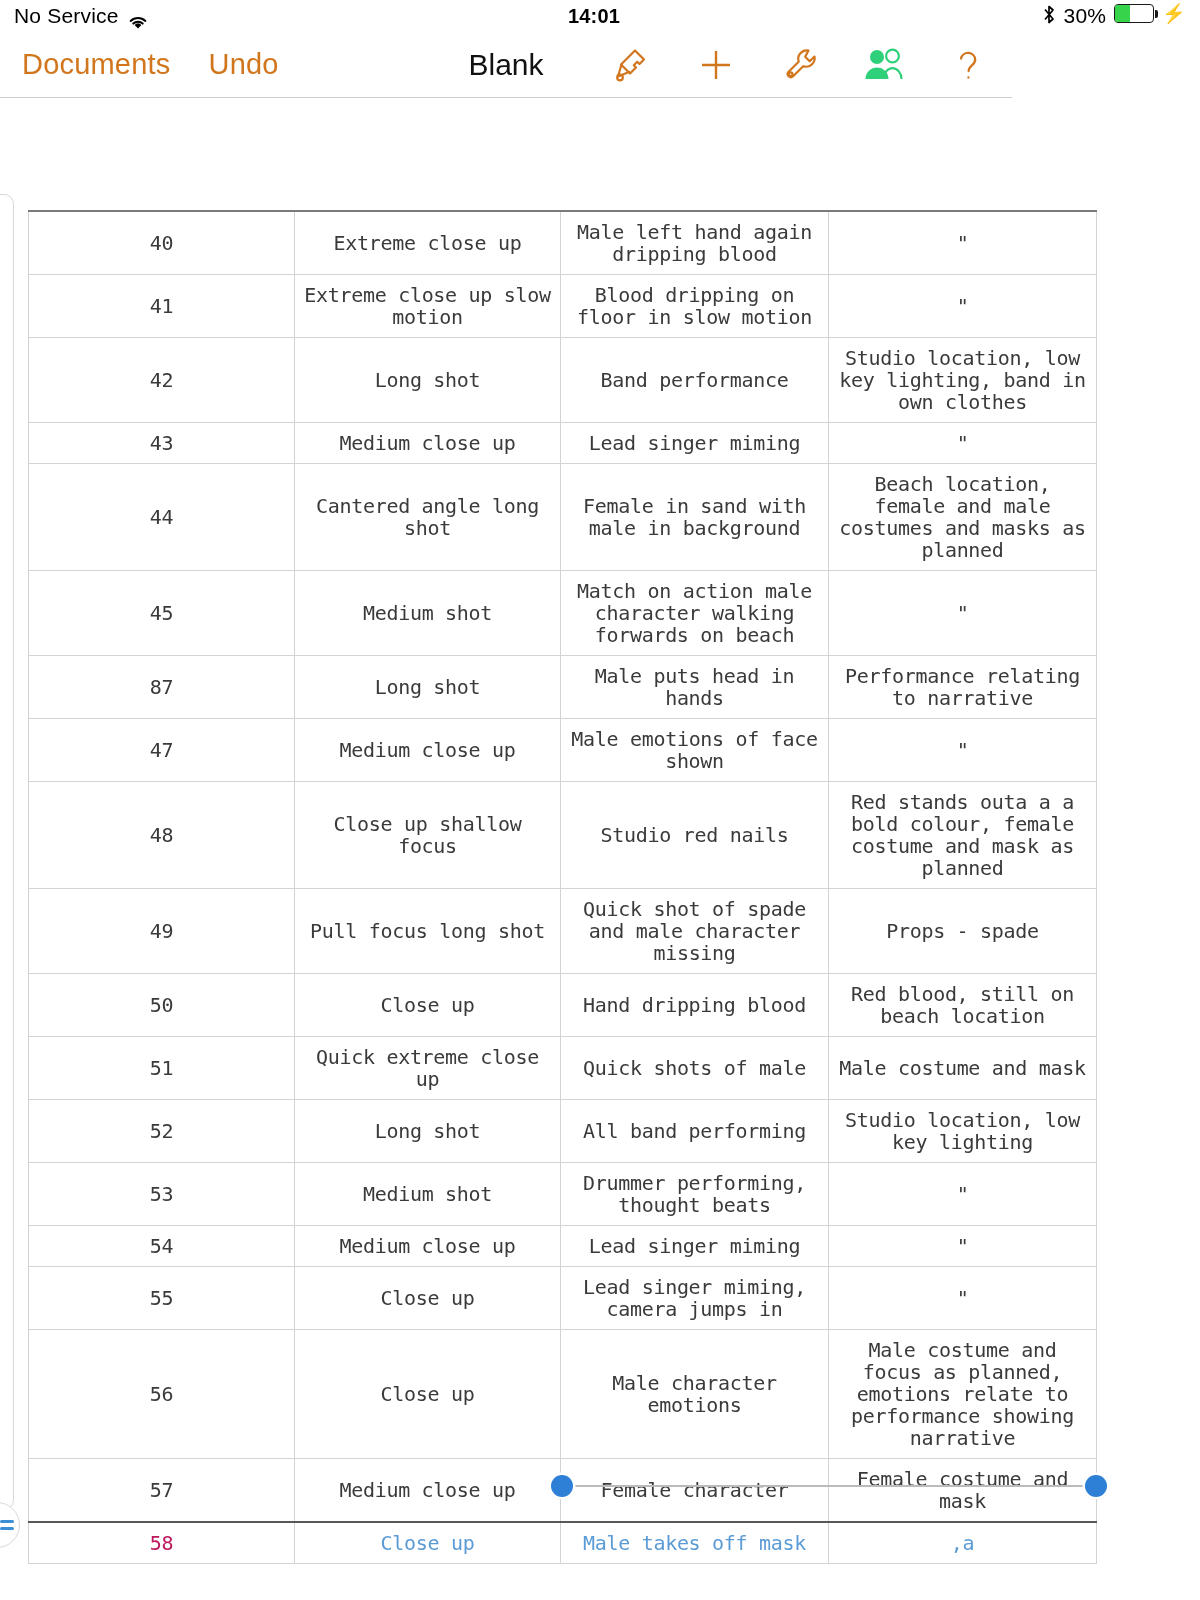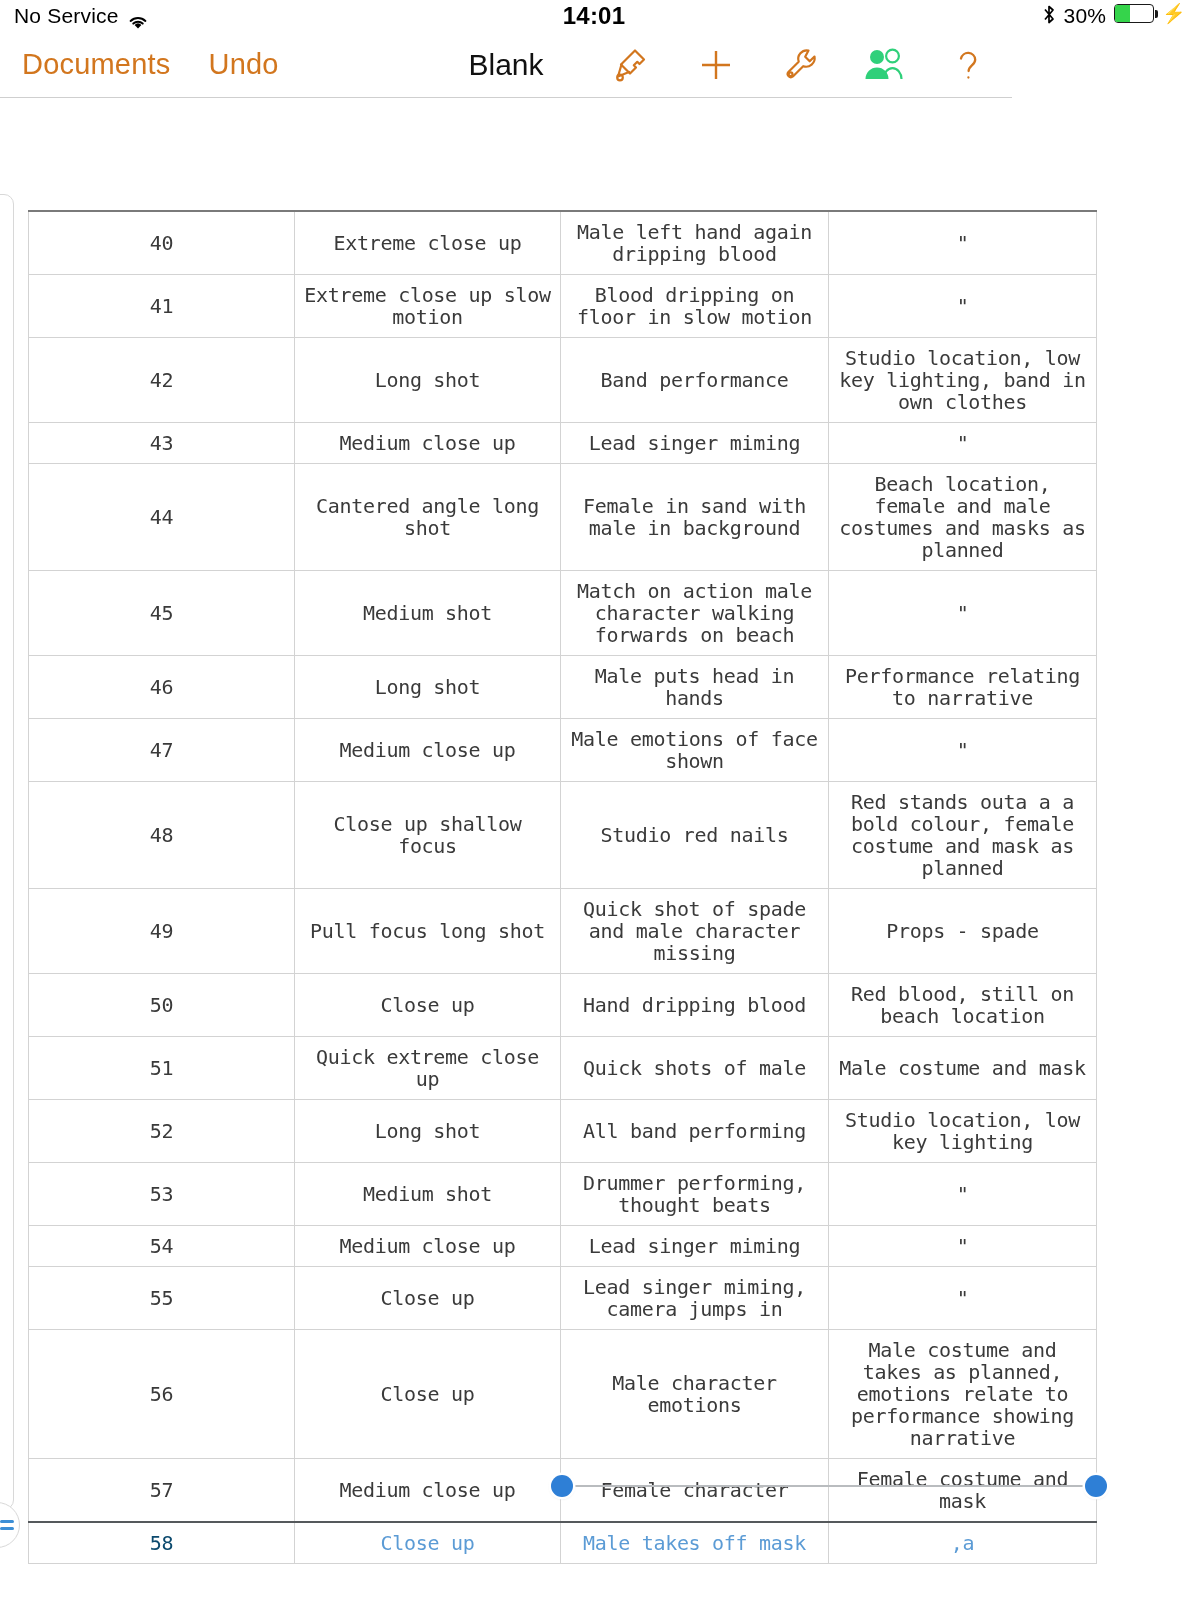--- a/index.html
+++ b/index.html
@@ -10,21 +10,21 @@
     overflow:hidden;
   }
 
   
   .statusbar{
     position:relative; height:32px; width:1200px;
     display:flex; align-items:center;
     font-size:21px; color:#000; letter-spacing:.2px;
   }
   .sb-left{ position:absolute; left:14px; display:flex; align-items:center; gap:9px; }
-  .sb-center{ position:absolute; left:0; right:12px; text-align:center; font-size:24px; font-weight:600;}
+  .sb-center{ position:absolute; left:0; right:12px; text-align:center; font-size:20px; font-weight:600;}
   .sb-right{ position:absolute; right:14px; display:flex; align-items:flex-start; gap:8px; }
   .wifi-ico{ display:inline-block; width:20px; height:15px; position:relative; top:2px;}
   .bt-ico{ display:inline-block; width:14px; height:20px; }
   .batt{
     width:40px; height:19px; border:1.8px solid #1a1a1a; border-radius:4px;
     position:relative; display:inline-block;
   }
   .batt::after{
     content:""; position:absolute; right:-5px; top:5px; width:3px; height:8px;
     background:#1a1a1a; border-radius:0 2px 2px 0;
@@ -88,21 +88,21 @@
     padding:9px 8px;
     letter-spacing:-0.3px;
   }
   td.c-num{ width:266px; color:#2e74a6; font-family:"Liberation Sans", sans-serif; font-size:24px; letter-spacing:0;}
   td.c-shot{ width:266px;margin-top:16px; }
   td.c-desc{ width:268px; }
   td.c-notes{ width:268px; }
 
   tr.top-edge td{ border-top:2px solid #7a7a7a; }
   tr.selected td{ color:#5b9bd5; border-top:2px solid #55595c; }
-  tr.selected td.c-num{ color:#0c4a6e; }
+  tr.selected td.c-num{ color:#be185d; }
 
   
   .sel-rail{
     position:absolute; left:562px; top:1387px; width:534px; height:2px; background:#b9bcbf;
   }
   .handle{
     position:absolute; width:22px; height:22px; border-radius:50%;
     background:#2e7fd6; box-shadow:0 0 0 2.5px #ffffff, 0 1px 3px rgba(0,0,0,.35);
   }
   .handle.left{ left:551px; top:1377px; }
@@ -227,21 +227,21 @@
           <td class="c-desc">Female in sand with male in background</td>
           <td class="c-notes">Beach location, female and male costumes and masks as planned</td>
         </tr>
         <tr>
           <td class="c-num">45</td>
           <td class="c-shot">Medium shot</td>
           <td class="c-desc">Match on action male character walking forwards on beach</td>
           <td class="c-notes">"</td>
         </tr>
         <tr>
-          <td class="c-num">46</td>
+          <td class="c-num">87</td>
           <td class="c-shot">Long shot</td>
           <td class="c-desc">Male puts head in hands</td>
           <td class="c-notes">Performance relating to narrative</td>
         </tr>
         <tr>
           <td class="c-num">47</td>
           <td class="c-shot">Medium close up</td>
           <td class="c-desc">Male emotions of face shown</td>
           <td class="c-notes">"</td>
         </tr>
@@ -290,21 +290,21 @@
         <tr>
           <td class="c-num">55</td>
           <td class="c-shot">Close up</td>
           <td class="c-desc">Lead singer miming, camera jumps in</td>
           <td class="c-notes">"</td>
         </tr>
         <tr>
           <td class="c-num">56</td>
           <td class="c-shot">Close up</td>
           <td class="c-desc">Male character emotions</td>
-          <td class="c-notes">Male costume and takes as planned, emotions relate to performance showing narrative</td>
+          <td class="c-notes">Male costume and focus as planned, emotions relate to performance showing narrative</td>
         </tr>
         <tr>
           <td class="c-num">57</td>
           <td class="c-shot">Medium close up</td>
           <td class="c-desc">Female character</td>
           <td class="c-notes">Female costume and mask</td>
         </tr>
         <tr class="selected">
           <td class="c-num">58</td>
           <td class="c-shot">Close up</td>

